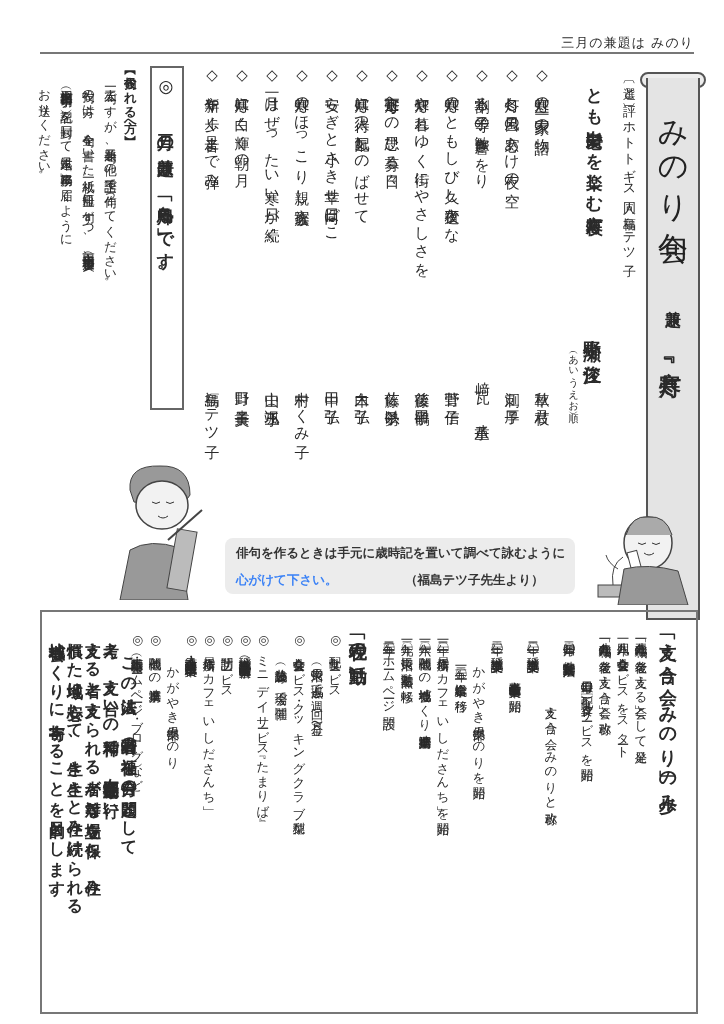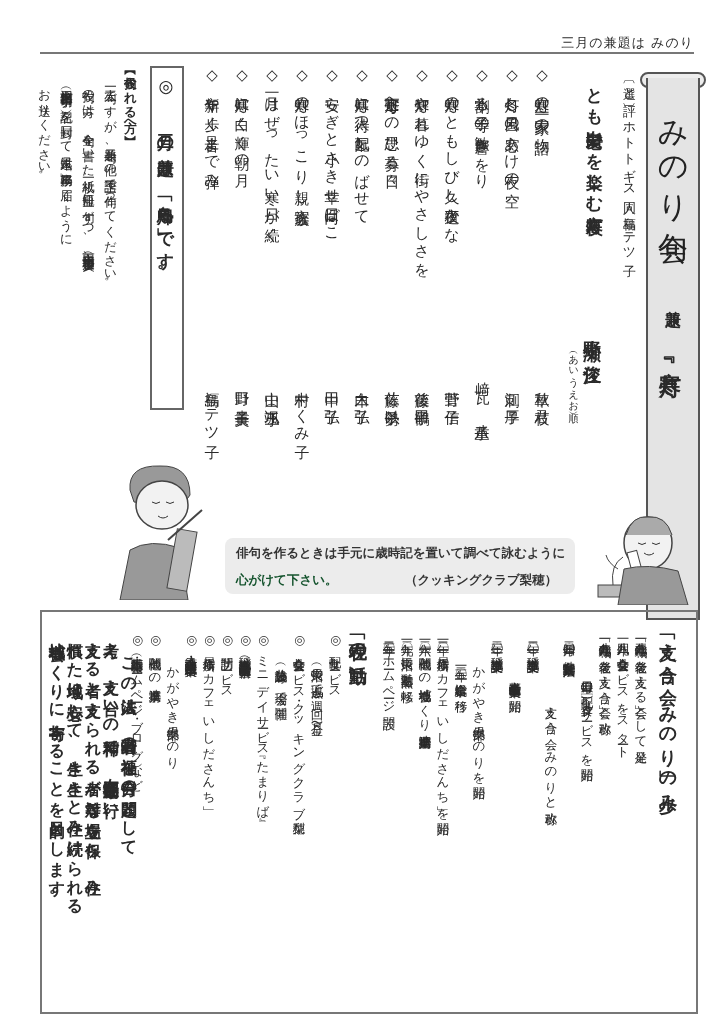--- a/index.html
+++ b/index.html
@@ -33,21 +33,21 @@
   
   #theme-box { left:150px; top:66px; width:30px; height:340px; border:2px solid #666; }
   #theme-text { left:155px; top:76px; font-size:17px; font-weight:bold; letter-spacing:2px; }
 
   
   .note { font-size:12.5px; letter-spacing:0.5px; line-height:1; }
 
   
   #callout { left:225px; top:538px; width:350px; height:56px; background:#ececec; border-radius:8px; }
   #callout-l1 { left:236px; top:545px; font-size:12.5px; font-family:"DejaVu Sans", sans-serif; font-weight:bold; color:#333; }
-  #callout-l2 { left:236px; top:572px; font-size:12.5px; font-family:"DejaVu Sans", sans-serif; font-weight:bold; color:#14532d; }
+  #callout-l2 { left:236px; top:572px; font-size:12.5px; font-family:"DejaVu Sans", sans-serif; font-weight:bold; color:#3b82f6; }
   #callout-src { left:405px; top:572px; font-size:12.5px; font-family:"DejaVu Sans", sans-serif; font-weight:bold; color:#333; }
 
   
   #bottom-box { left:40px; top:610px; width:654px; height:400px; border:2px solid #777; }
   .b-title { font-size:18px; font-weight:bold; letter-spacing:1px; }
   .b-line { font-size:12.5px; letter-spacing:0.5px; }
   .b-mission { font-size:16px; font-weight:bold; letter-spacing:1px; }
 
   svg { display:block; }
 </style>
@@ -123,21 +123,21 @@
     <path d="M48 56 q5 4 10 0" stroke="#333" fill="none"></path>
     <path d="M10 140 L20 90 Q40 78 70 88 L78 140 Z" fill="#999" stroke="#444"></path>
     <rect x="62" y="70" width="20" height="60" fill="#bbb" stroke="#444" transform="rotate(10 72 100)"></rect>
     <line x1="58" y1="80" x2="92" y2="50" stroke="#444" stroke-width="2"></line>
   </svg>
 </div>
 
 <div id="callout" class="abs"></div>
 <div id="callout-l1" class="abs">俳句を作るときは手元に歳時記を置いて調べて詠むように</div>
 <div id="callout-l2" class="abs">心がけて下さい。</div>
-<div id="callout-src" class="abs">（クッキングクラブ梨穂）</div>
+<div id="callout-src" class="abs">（福島テツ子先生より）</div>
 
 <div id="bottom-box" class="abs"></div>
 
 <div class="abs v b-title" style="left:656px; top:628px;">「支え合う会　みのり」の歩み</div>
 <div class="abs v b-line" style="left:632px; top:632px;">一九八三年「稲城の老後を支える会」として発足</div>
 <div class="abs v b-line" style="left:614px; top:632px;">一九八四年　会食会サービスをスタート</div>
 <div class="abs v b-line" style="left:596px; top:632px;">一九八九年「稲城の老後を支え合う会」と改称</div>
 <div class="abs v-mixed b-line" style="left:578px; top:632px;">　　　毎日型の配食(夕食)サービスを開始</div>
 <div class="abs v b-line" style="left:560px; top:632px;">二〇〇〇年四月 特定非営利活動法人</div>
 <div class="abs v b-line" style="left:542px; top:632px;">　　　　　支え合う会 みのりと改称</div>

